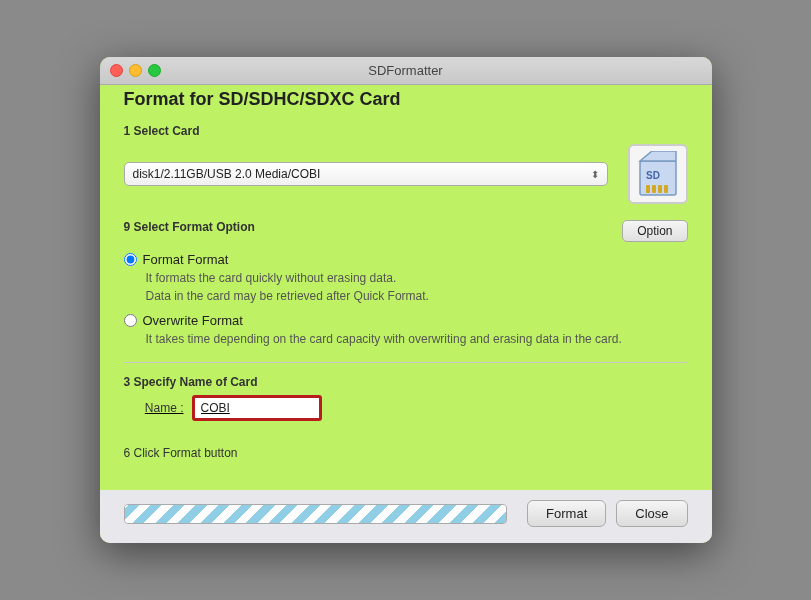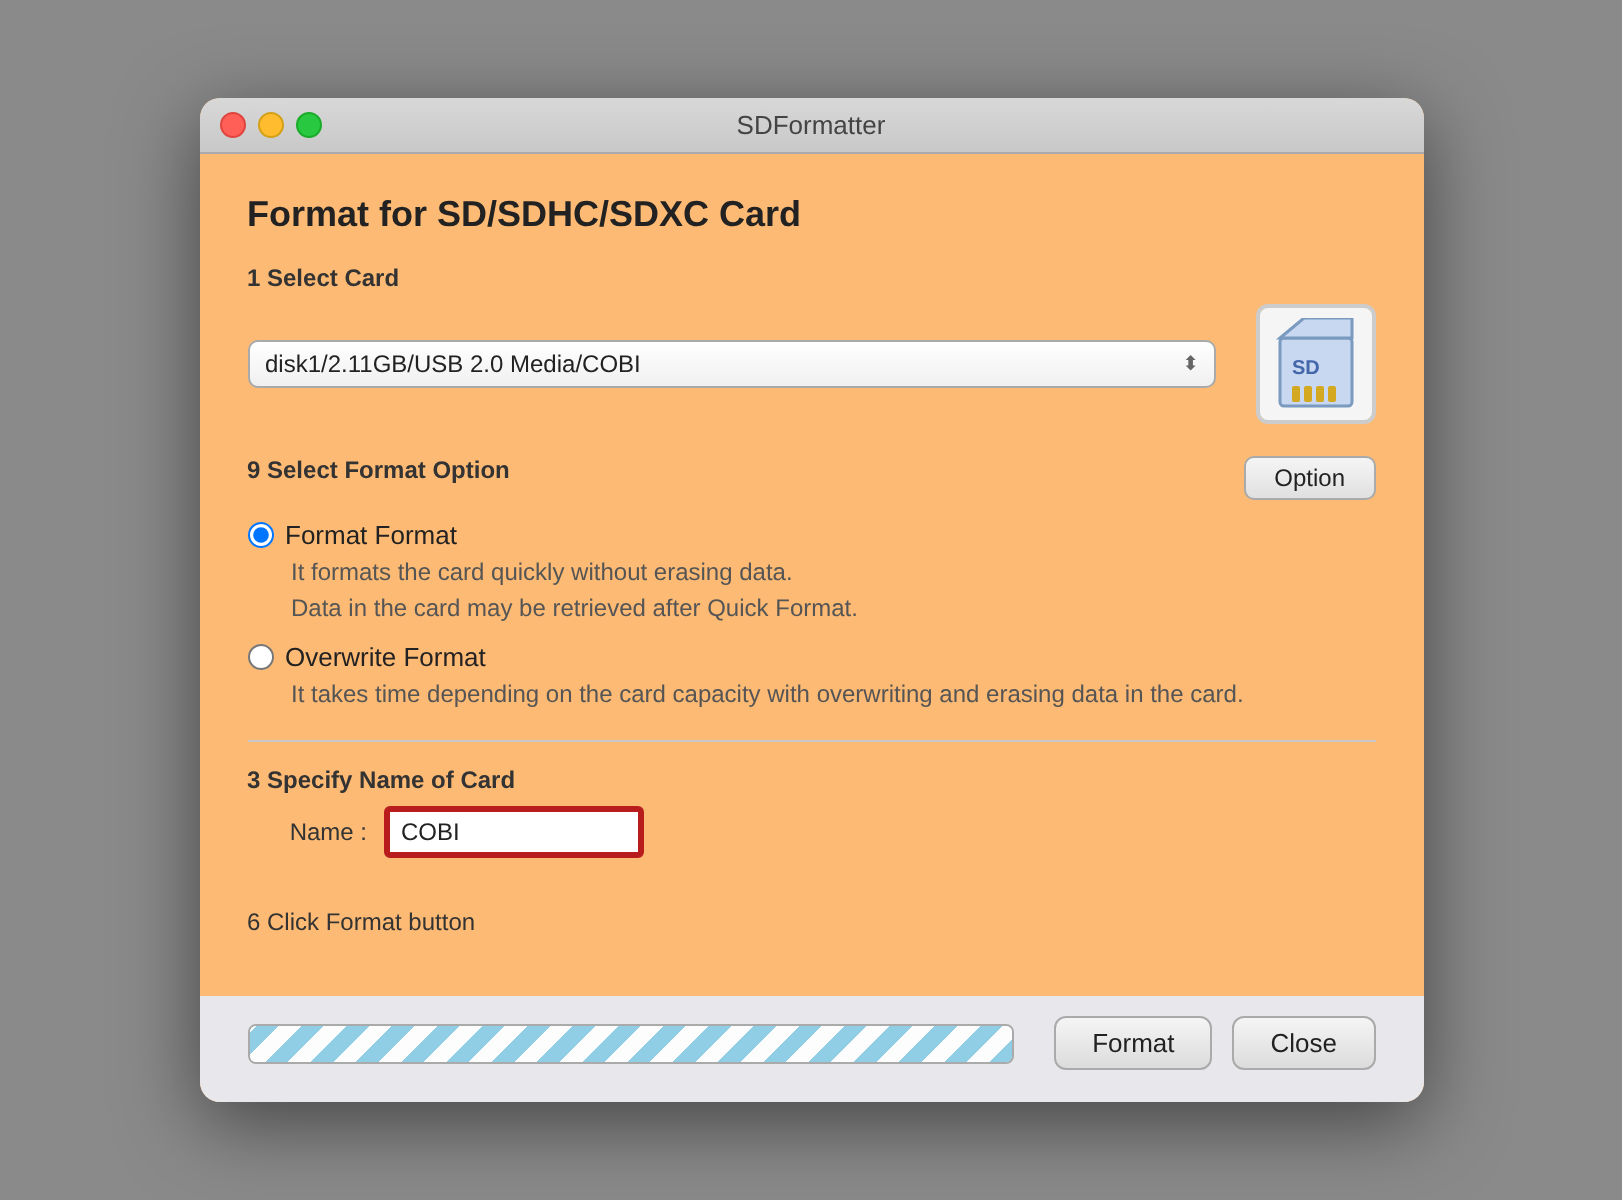--- a/index.html
+++ b/index.html
@@ -9,21 +9,21 @@
       display: flex;
       justify-content: center;
       align-items: center;
       width: 811px;
       height: 600px;
       font-family: -apple-system, "Lucida Grande", Arial, sans-serif;
     }
 
     .window {
       width: 612px;
-      background: #fdba74;
+      background: #bef264;
       border-radius: 10px;
       box-shadow: 0 10px 40px rgba(0,0,0,0.5);
       overflow: hidden;
     }
 
     .titlebar {
       background: linear-gradient(to bottom, #d8d8d8, #c8c8c8);
       height: 28px;
       display: flex;
       align-items: center;
@@ -44,21 +44,21 @@
     .btn-minimize { width: 13px; height: 13px; border-radius: 50%; background: #febc2e; border: 1px solid #d4a017; }
     .btn-maximize { width: 13px; height: 13px; border-radius: 50%; background: #28c840; border: 1px solid #1aab29; }
 
     .titlebar-title {
       font-size: 13px;
       color: #444;
       font-weight: 500;
     }
 
     .content {
-      padding: 20px 24px 20px 24px;
+      padding: 4px 24px 20px 24px;
     }
 
     .main-title {
       font-size: 18px;
       font-weight: bold;
       color: #222;
       margin-bottom: 14px;
     }
 
     .section-label {
@@ -176,20 +176,21 @@
 
     .name-section {
       margin-bottom: 25px;
     }
 
     .name-row {
       display: flex;
       align-items: center;
       margin-top: 6px;
       margin-left: 20px;
+      text-decoration: underline;
     }
 
     .name-label {
       font-size: 12px;
       color: #333;
       margin-right: 8px;
       min-width: 40px;
       text-align: right;
     }
 

